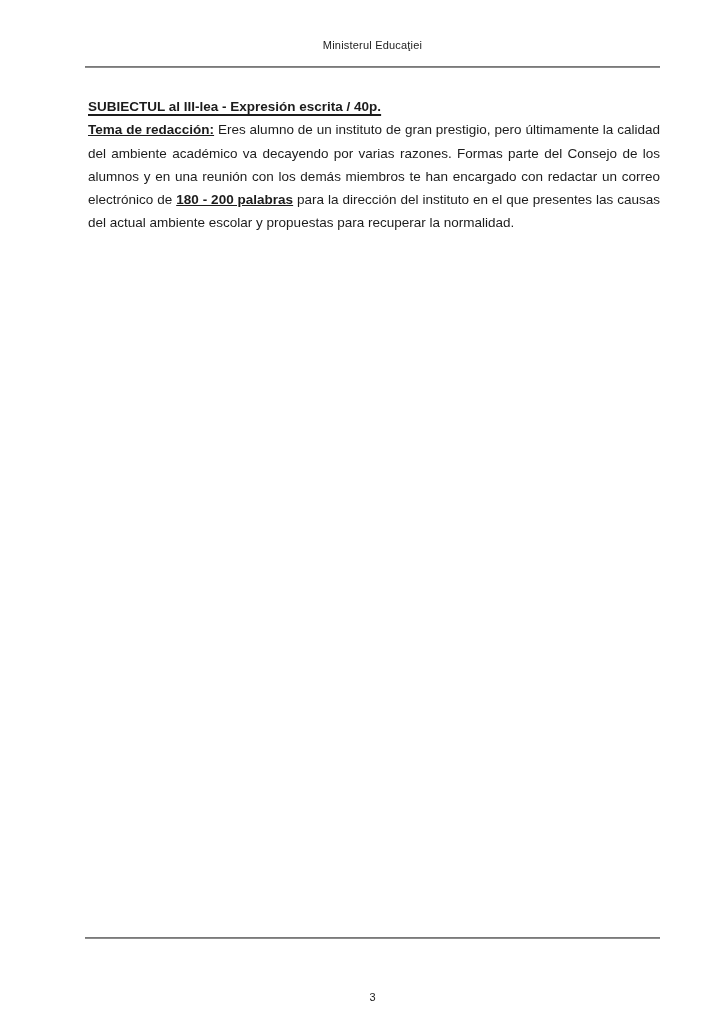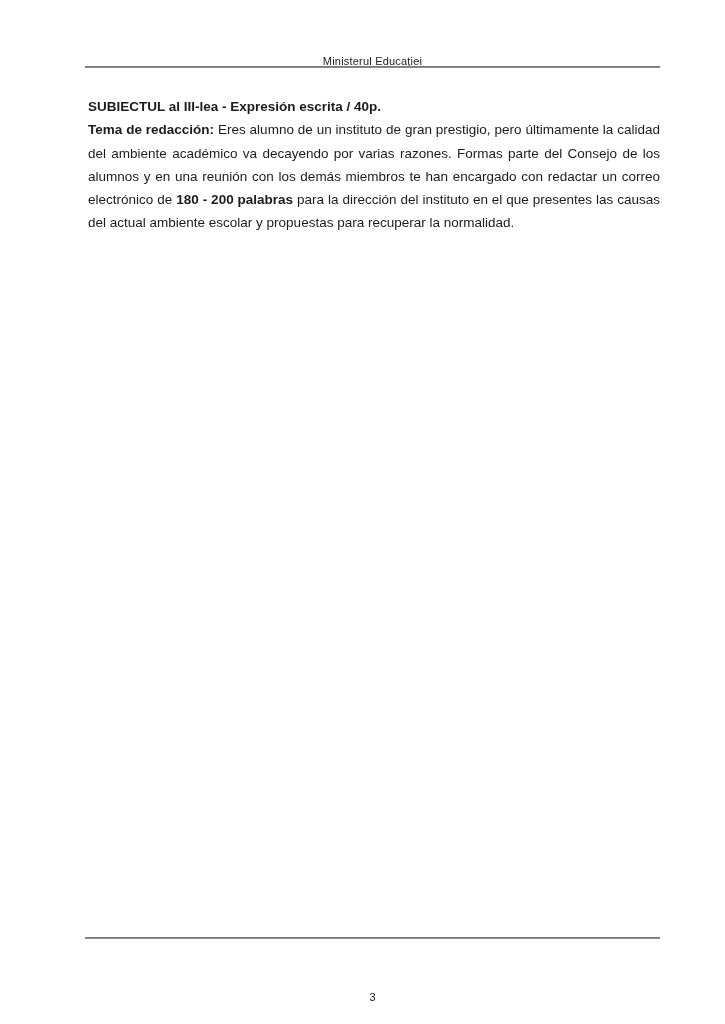--- a/index.html
+++ b/index.html
@@ -17,21 +17,20 @@
     overflow: hidden;
   }
   .doc-header {
     position: absolute;
     top: 39px;
     left: 85px;
     width: 575px;
     text-align: center;
     font-size: 11px;
     letter-spacing: 0.2px;
-    margin-top: 16px;
   }
   .rule {
     position: absolute;
     left: 85px;
     width: 575px;
     height: 2px;
     background: #8c8c8c;
     border-top: 1px solid #7a7a7a;
     box-sizing: border-box;
   }
@@ -40,29 +39,30 @@
   .content {
     position: absolute;
     top: 95px;
     left: 88px;
     width: 572px;
     font-size: 13.5px;
     line-height: 23.3px;
   }
   .heading {
     font-weight: bold;
+    text-decoration: underline;
     text-decoration-thickness: 1.5px;
     text-underline-offset: 2.5px;
     white-space: nowrap;
   }
   .para {
     margin: 0;
     text-align: justify;
   }
-  .b { font-weight: bold; }
+  .b { font-weight: bold; text-decoration: underline; }
   .doc-footer {
     position: absolute;
     top: 941px;
     left: 88px;
     font-size: 10px;
     line-height: 13.5px;
   }
   .page-number {
     position: absolute;
     top: 991px;

